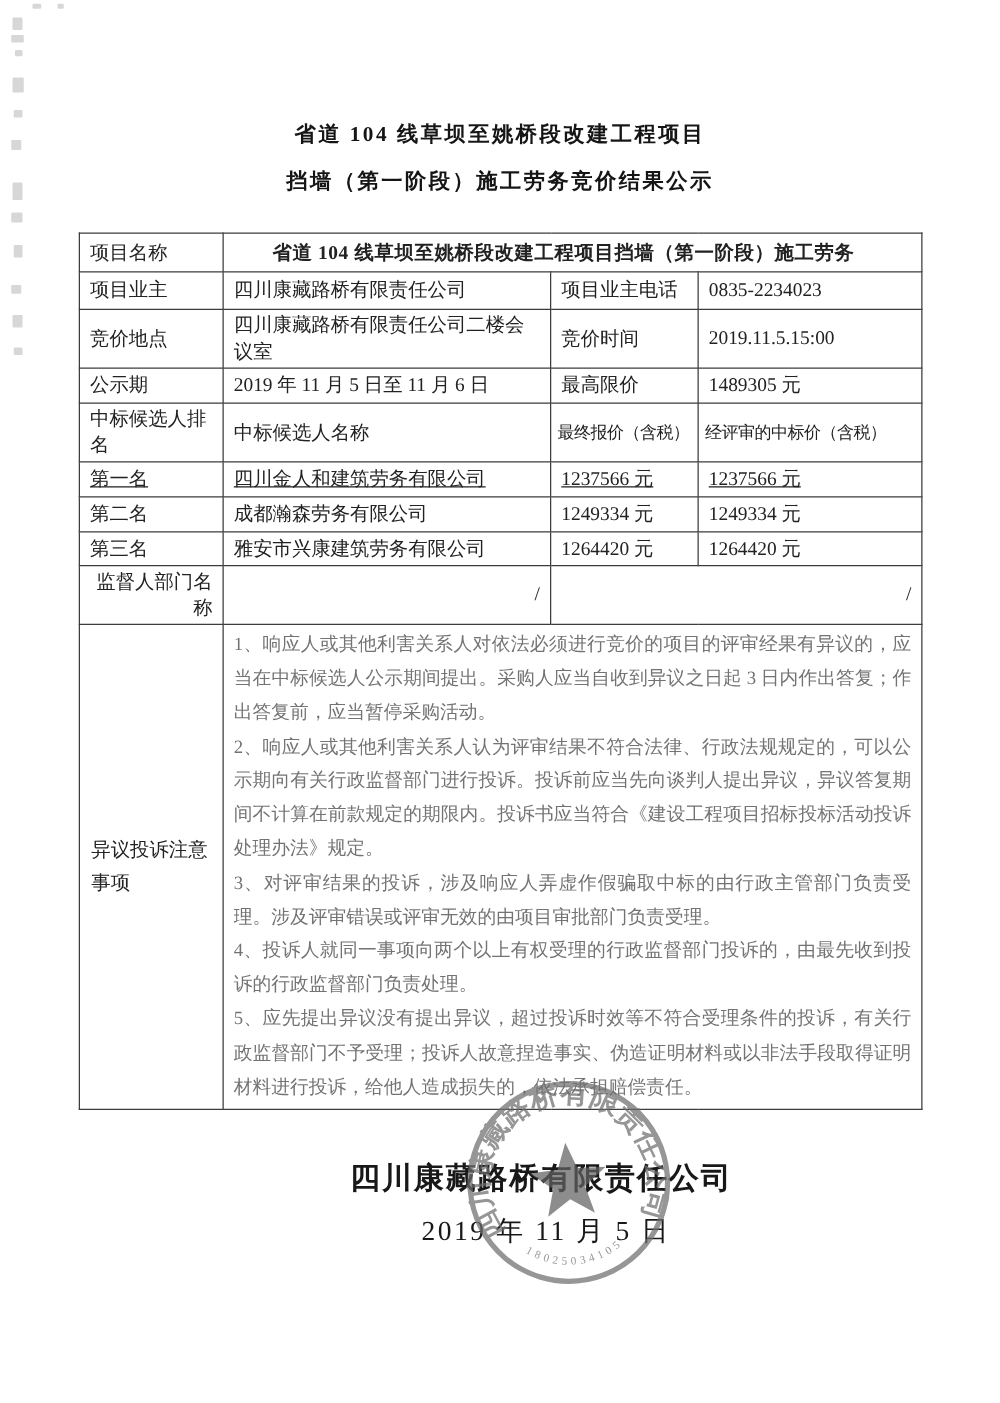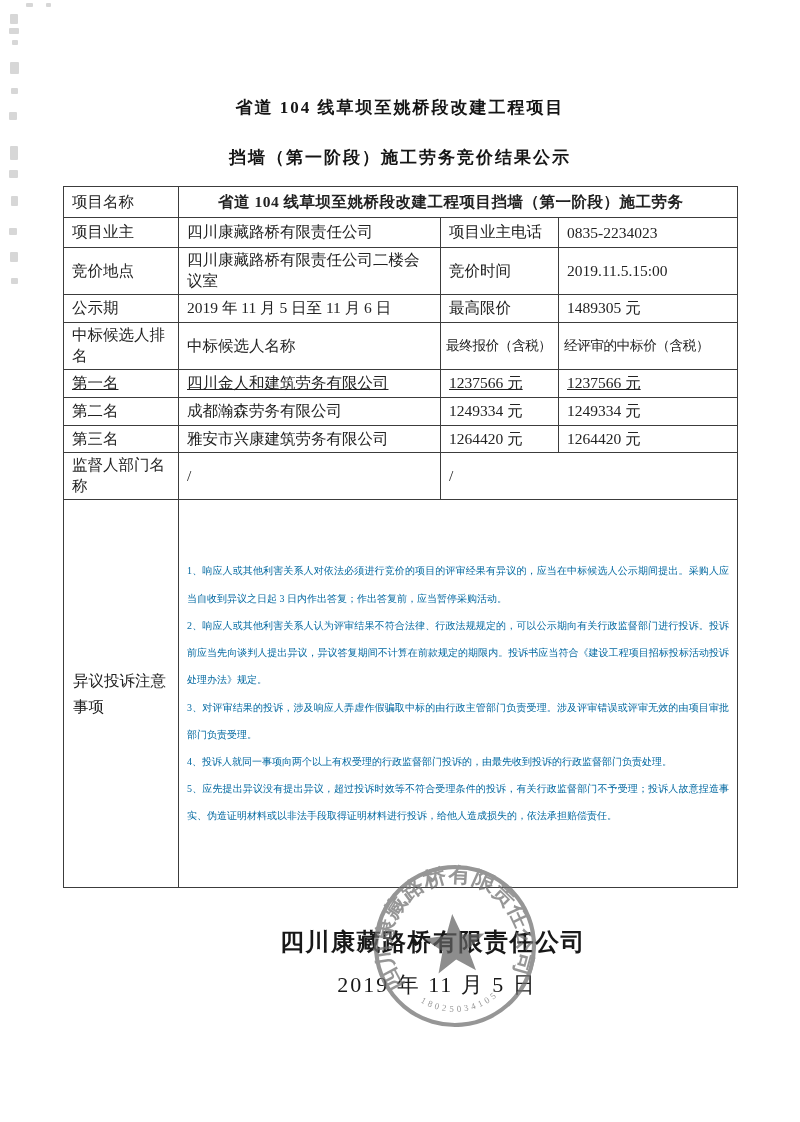--- a/index.html
+++ b/index.html
@@ -11,21 +11,21 @@
     position:relative;
     overflow:hidden;
   }
   
   .artifact { position:absolute; background:#d7d7d7; border-radius:1px; }
 
   .titles { position:absolute; top:96px; left:0; width:800px; text-align:center; }
   .title-line {
     font-size:17px; font-weight:bold; letter-spacing:2px; color:#151515;
   }
-  .title-line2 { margin-top:27px; }
+  .title-line2 { margin-top:14px; }
 
   table.notice-table {
     position:absolute; left:63px; top:186px; width:674px;
     border-collapse:collapse; table-layout:fixed;
   }
   .notice-table td {
     border:1.6px solid #3c3c3c;
     font-size:15.5px;
     padding:2px 8px;
     vertical-align:middle;
@@ -38,30 +38,30 @@
   .notice-table .c4 { width:179px; }
   tr.r1  { height:31px; }
   tr.r2  { height:30px; }
   tr.r3  { height:30px; }
   tr.r4  { height:28px; }
   tr.r5  { height:27px;margin-top:12px; }
   tr.r6  { height:28px;text-decoration:underline; }
   tr.r7  { height:28px; }
   tr.r8  { height:27px; }
   tr.r9  { height:27px; }
-  tr.r10 { height:22px; }
+  tr.r10 { height:22px;text-align:right; }
   tr.r11 { height:388px; }
   td.bold { font-weight:600; letter-spacing:0.5px;padding-left:39px; }
   td.tight { font-size:13.6px; letter-spacing:-0.4px; padding:2px 5px; }
   td.notice-label-cell { font-size:15.5px; line-height:26px; padding:2px 6px 2px 9px; }
   .notice-body {
-    font-size:10px;
+    font-size:15px;
     line-height:27.2px;
     text-align:justify;
-    color:#0369a1;
+    color:#737373;
   }
   .notice-body p { margin:0; }
 
   .sig-company {
     position:absolute; top:926px; left:0; width:800px; text-align:center;
     font-size:24px; font-weight:600; letter-spacing:1.5px; color:#181818;
     transform:translateX(33px);
   }
   .sig-date {
     position:absolute; top:970px; left:0; width:800px; text-align:center;

